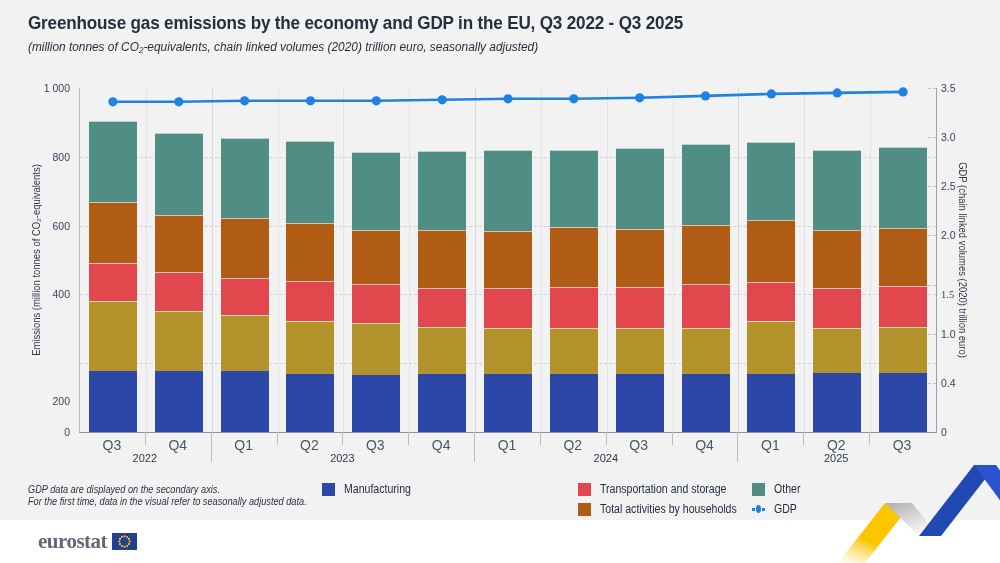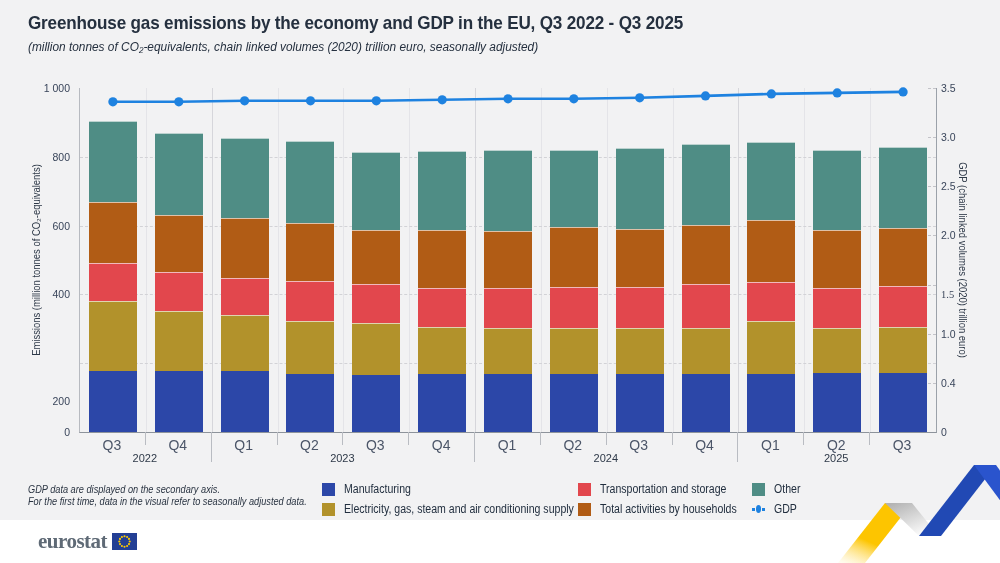--- a/index.html
+++ b/index.html
@@ -242,24 +242,20 @@
   <div class="footnotes">
     <div>GDP data are displayed on the secondary axis.</div>
     <div>For the first time, data in the visual refer to seasonally adjusted data.</div>
   </div>
 
   <div class="legend-col" style="left:322px">
     <div class="lrow">
       <span class="swatch" style="background: rgb(44, 71, 168);"></span>
       <span class="ltext">Manufacturing</span>
     </div>
-    <div class="lrow">
-      <span class="swatch" style="background: rgb(178, 146, 43);"></span>
-      <span class="ltext">Electricity, gas, steam and air conditioning supply</span>
-    </div>
   </div>
   <div class="legend-col" style="left:578px">
     <div class="lrow">
       <span class="swatch" style="background: rgb(226, 71, 77);"></span>
       <span class="ltext">Transportation and storage</span>
     </div>
     <div class="lrow">
       <span class="swatch" style="background: rgb(177, 92, 21);"></span>
       <span class="ltext">Total activities by households</span>
     </div>

